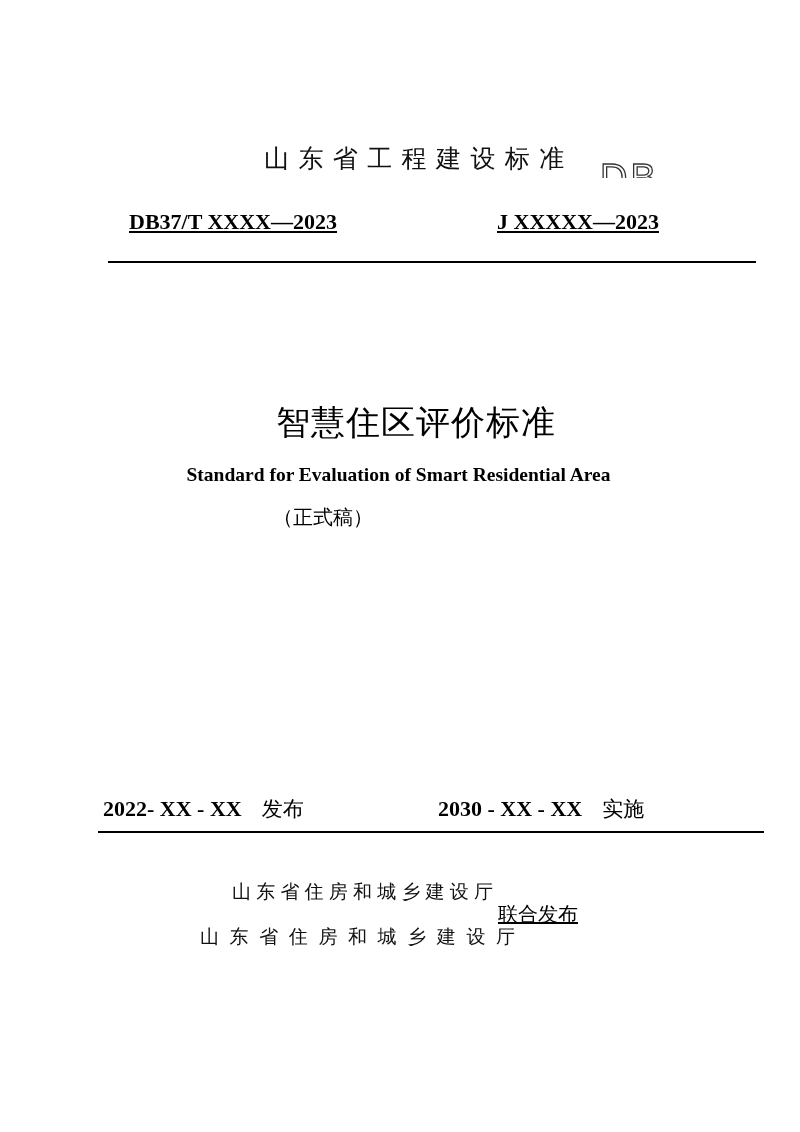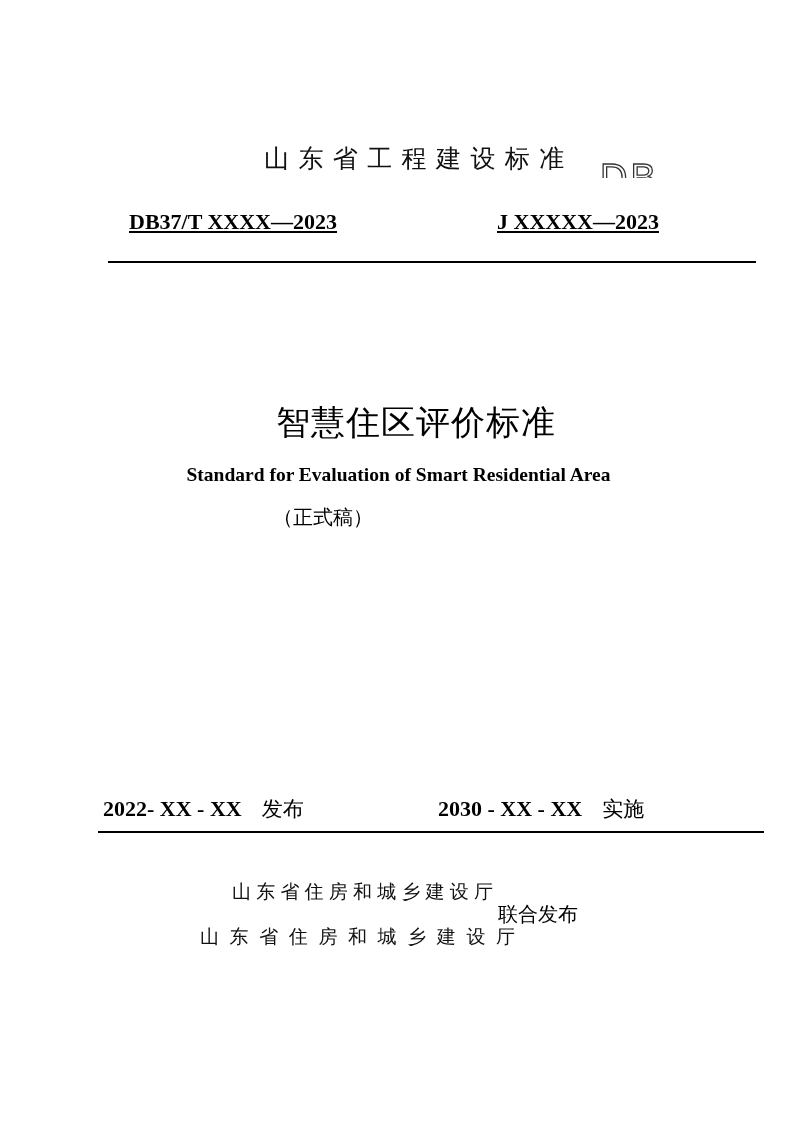--- a/index.html
+++ b/index.html
@@ -84,21 +84,21 @@
     .authority {
       font-family: "DejaVu Sans", sans-serif;
       font-size: 19px; line-height: 26px; color: #111;
     }
     .authority-1 { left: 200px; top: 878px; letter-spacing: 5.2px; margin-left: 32px; }
     .authority-2 { left: 200px; top: 923px; letter-spacing: 10.6px; }
 
     .joint-publish {
       left: 498px; top: 900px;
       font-family: "DejaVu Sans", sans-serif;
-      font-size: 20px; line-height: 28px;
+      font-size: 20px; line-height: 28px; text-decoration: underline;
     }
   </style>
 </head>
 <body>
 
 <div class="abs org-title">山东省工程建设标准</div>
 
 <div class="abs db-logo-wrap">
   <span class="db-logo">DB</span>
 </div>

